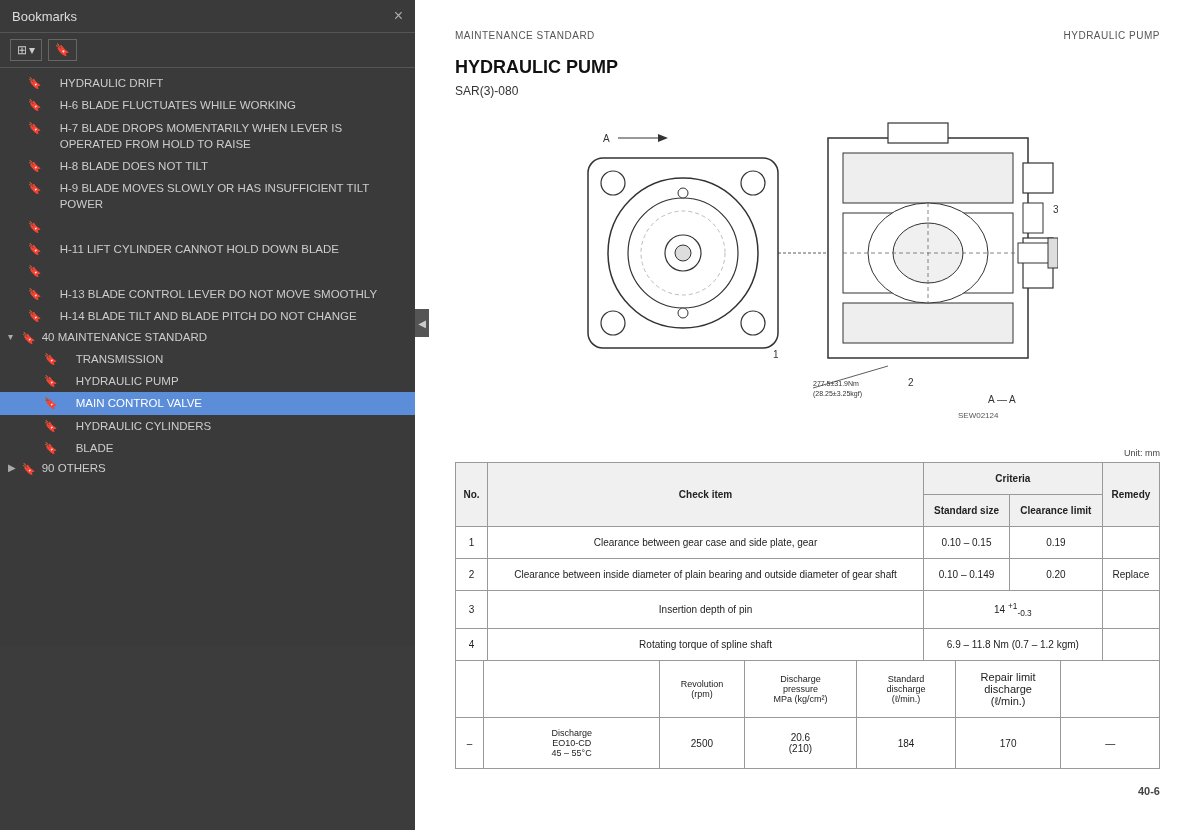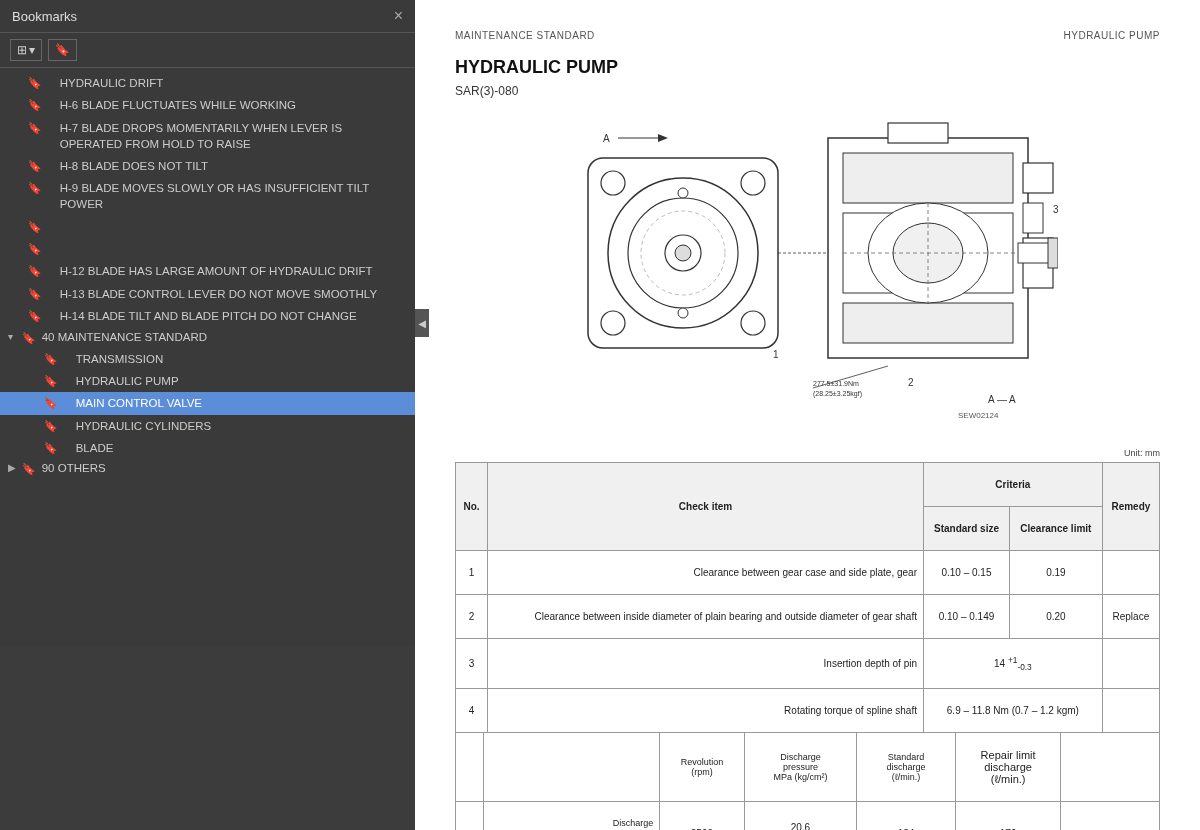--- a/index.html
+++ b/index.html
@@ -194,30 +194,30 @@
     
     .data-table {
       width: 100%;
       border-collapse: collapse;
       font-size: 10px;
       color: #222;
     }
 
     .data-table th, .data-table td {
       border: 1px solid #999;
-      padding: 16px 6px;
+      padding: 10px 6px;
       text-align: center;
     }
 
     .data-table th {
       background: #f0f0f0;
       font-weight: bold;
     }
 
-    .data-table td.left-align { text-align: right; }
+    .data-table td.left-align { text-align: center; }
 
     .page-footer {
       text-align: right;
       margin-top: 16px;
       font-size: 11px;
       color: #444;
       font-weight: bold;
     }
   </style>
 </head>
@@ -257,24 +257,24 @@
     </div>
     <div class="bookmark-item indent-1">
       <span class="bookmark-icon">🔖</span>
       <span class="bookmark-label">H-9 BLADE MOVES SLOWLY OR HAS INSUFFICIENT TILT POWER</span>
     </div>
     <div class="bookmark-item indent-1">
       <span class="bookmark-icon">🔖</span>
     </div>
     <div class="bookmark-item indent-1">
       <span class="bookmark-icon">🔖</span>
-    </div>
-    <div class="bookmark-item indent-1">
-      <span class="bookmark-icon">🔖</span>
-      <span class="bookmark-label">H-12 BLADE HAS LARGE AMOUNT OF HYDRAULIC DRIFT</span>
+      <span class="bookmark-label">H-11 LIFT CYLINDER CANNOT HOLD DOWN BLADE</span>
+    </div>
+    <div class="bookmark-item indent-1">
+      <span class="bookmark-icon">🔖</span>
     </div>
     <div class="bookmark-item indent-1">
       <span class="bookmark-icon">🔖</span>
       <span class="bookmark-label">H-13 BLADE CONTROL LEVER DO NOT MOVE SMOOTHLY</span>
     </div>
     <div class="bookmark-item indent-1">
       <span class="bookmark-icon">🔖</span>
       <span class="bookmark-label">H-14 BLADE TILT AND BLADE PITCH DO NOT CHANGE</span>
     </div>
 

